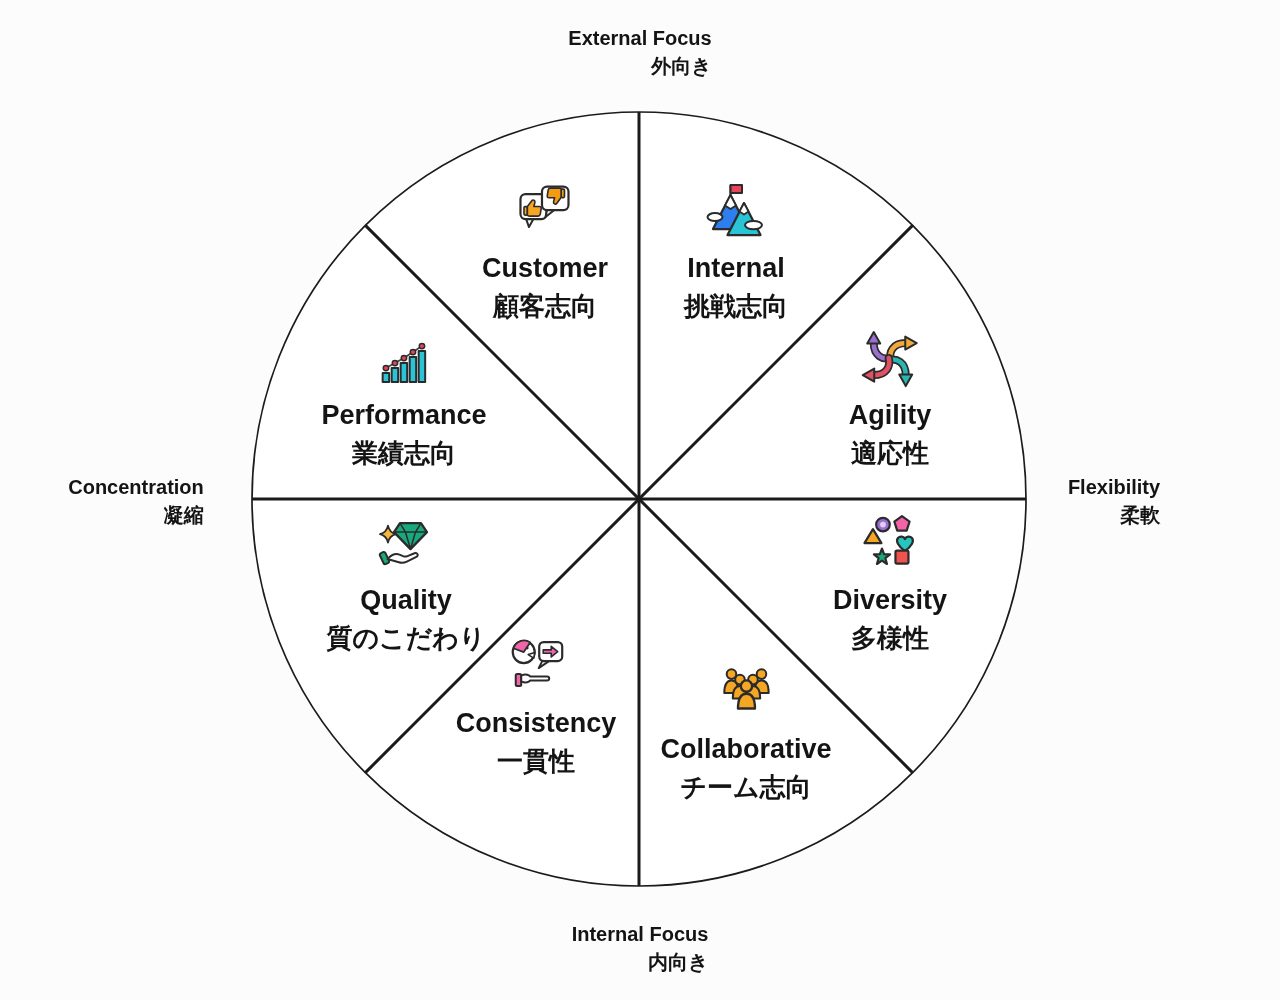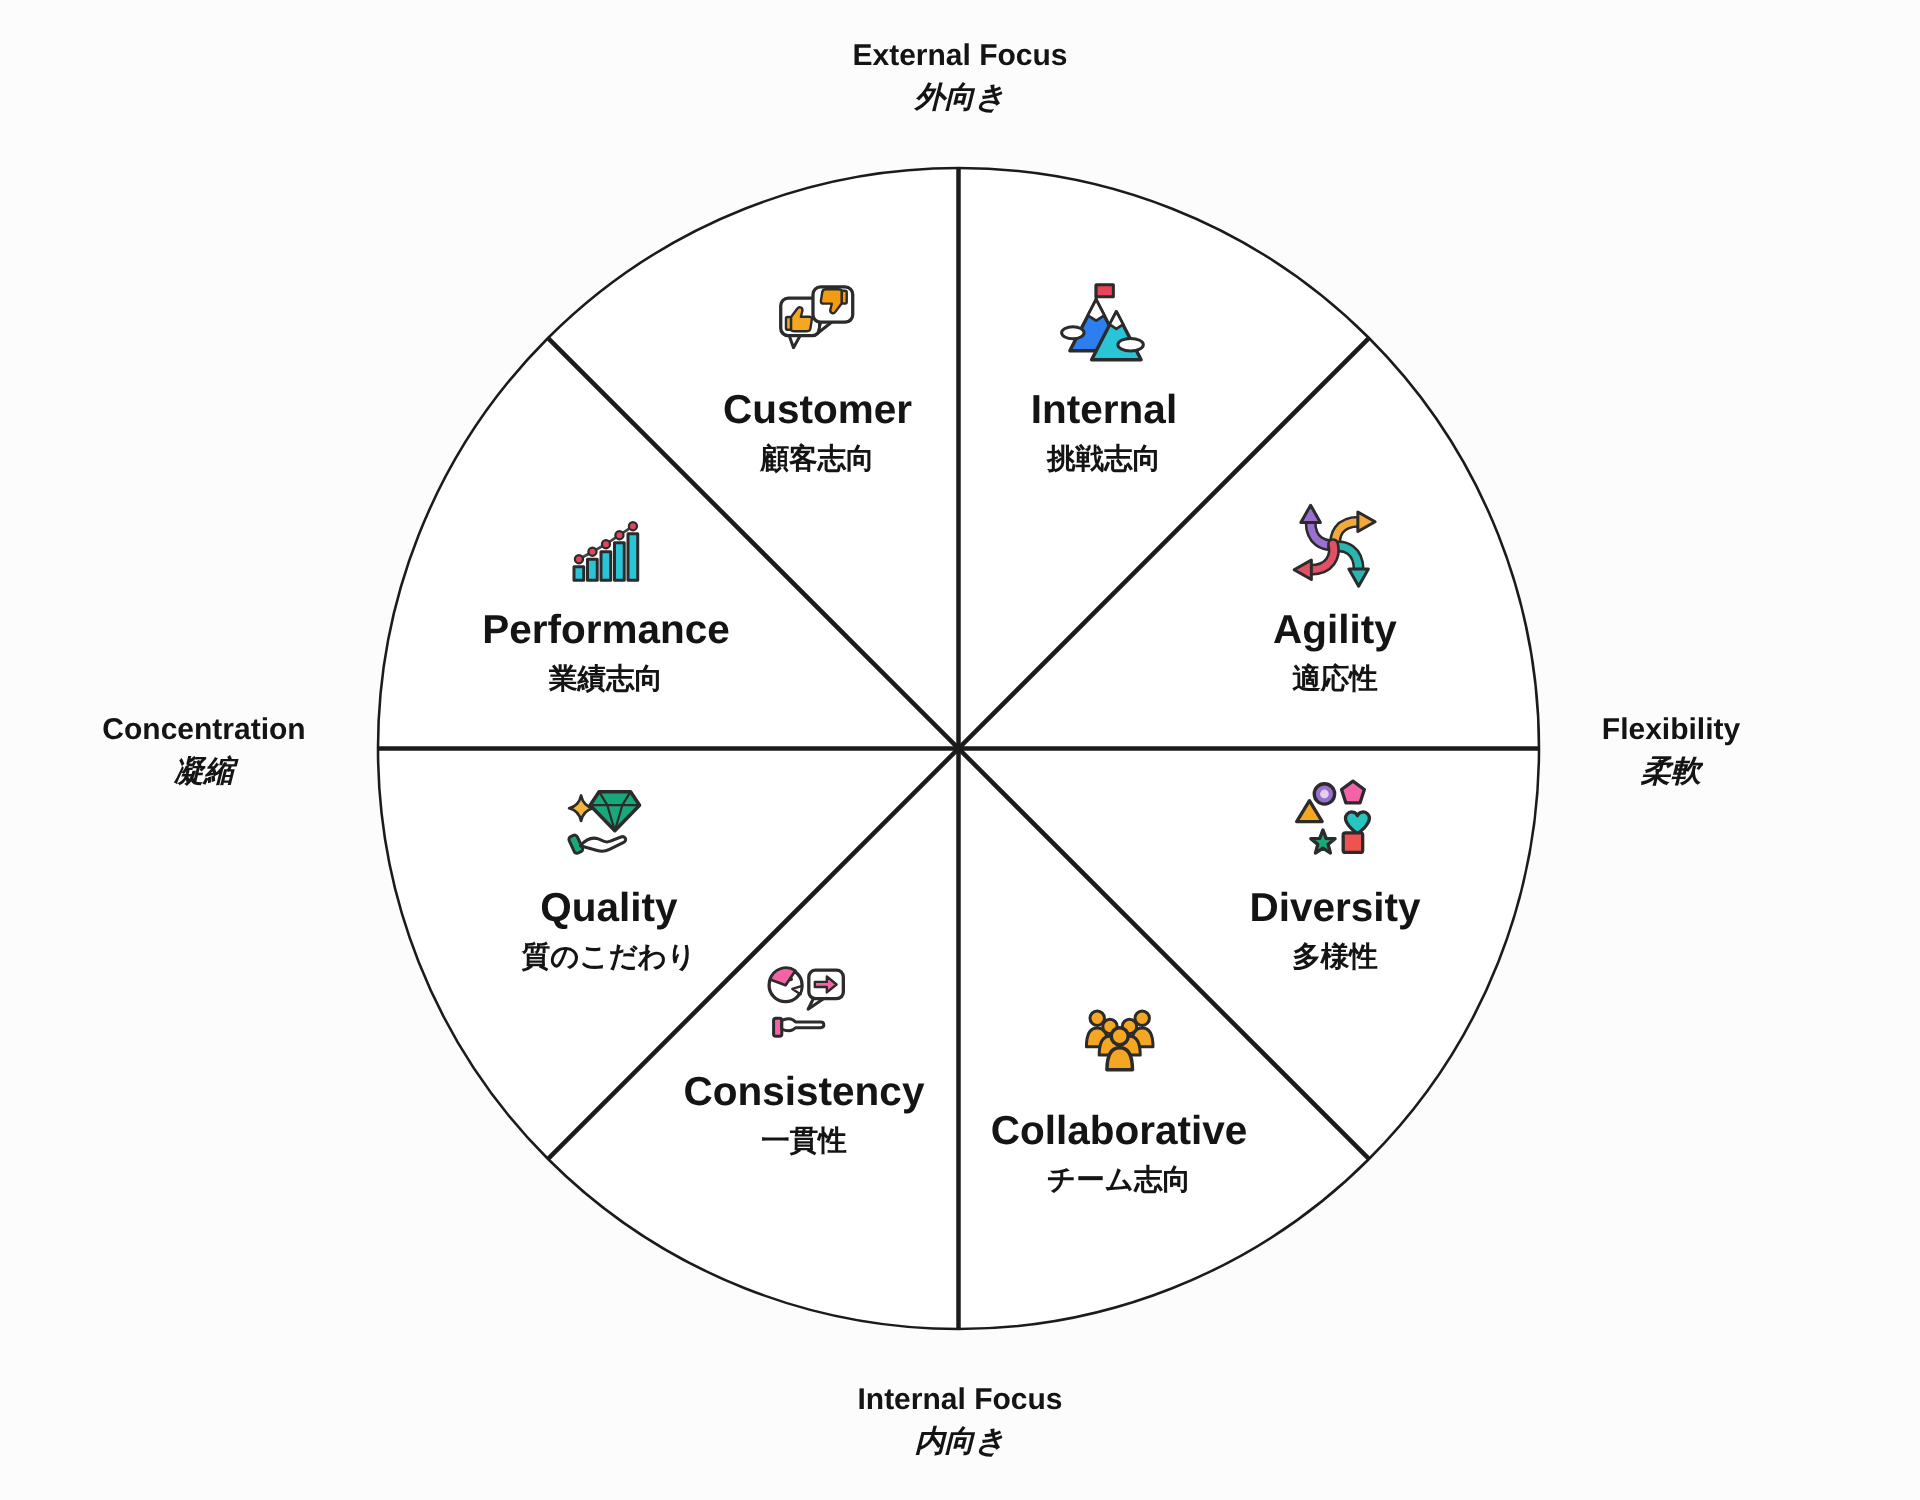--- a/index.html
+++ b/index.html
@@ -4,33 +4,33 @@
 <style>
   html,body{margin:0;padding:0;background:#FCFCFC;}
   .stage{
     position:relative;width:1280px;height:1000px;overflow:hidden;
     font-family:"Liberation Sans","DejaVu Sans",sans-serif;color:#141414;
     background:#FCFCFC;
   }
   .wheel-svg{position:absolute;left:0;top:0;}
   .axis{
     position:absolute;transform:translate(-50%,-50%);
-    text-align:center;font-weight:700;line-height:1.25;white-space:nowrap;
+    text-align:right;font-weight:700;line-height:1.25;white-space:nowrap;
   }
   .axis .en{font-size:20px;}
-  .axis .ja{font-size:20px;margin-top:3px;font-style:italic;}
+  .axis .ja{font-size:20px;margin-top:3px;}
   .sector{
     position:absolute;transform:translate(-50%,-50%);
     display:flex;flex-direction:column;align-items:center;
     text-align:center;font-weight:700;white-space:nowrap;
   }
   .sector .icon{width:64px;height:64px;margin-bottom:8px;}
   .sector .icon svg{width:100%;height:100%;display:block;}
   .sector .en{font-size:27px;line-height:1.25;}
-  .sector .ja{font-size:19px;line-height:1.35;margin-top:3px;}
+  .sector .ja{font-size:26px;line-height:1.35;margin-top:3px;}
 </style>
 </head>
 <body>
 
 <div class="stage">
 
   <svg class="wheel-svg" width="1280" height="1000" viewBox="0 0 1280 1000">
     <circle cx="639" cy="499" r="387" fill="#FFFFFF" stroke="#1b1b1b" stroke-width="1.7"></circle>
     <line x1="639" y1="112" x2="639" y2="886" stroke="#1b1b1b" stroke-width="3"></line>
     <line x1="252" y1="499" x2="1026" y2="499" stroke="#1b1b1b" stroke-width="3"></line>

